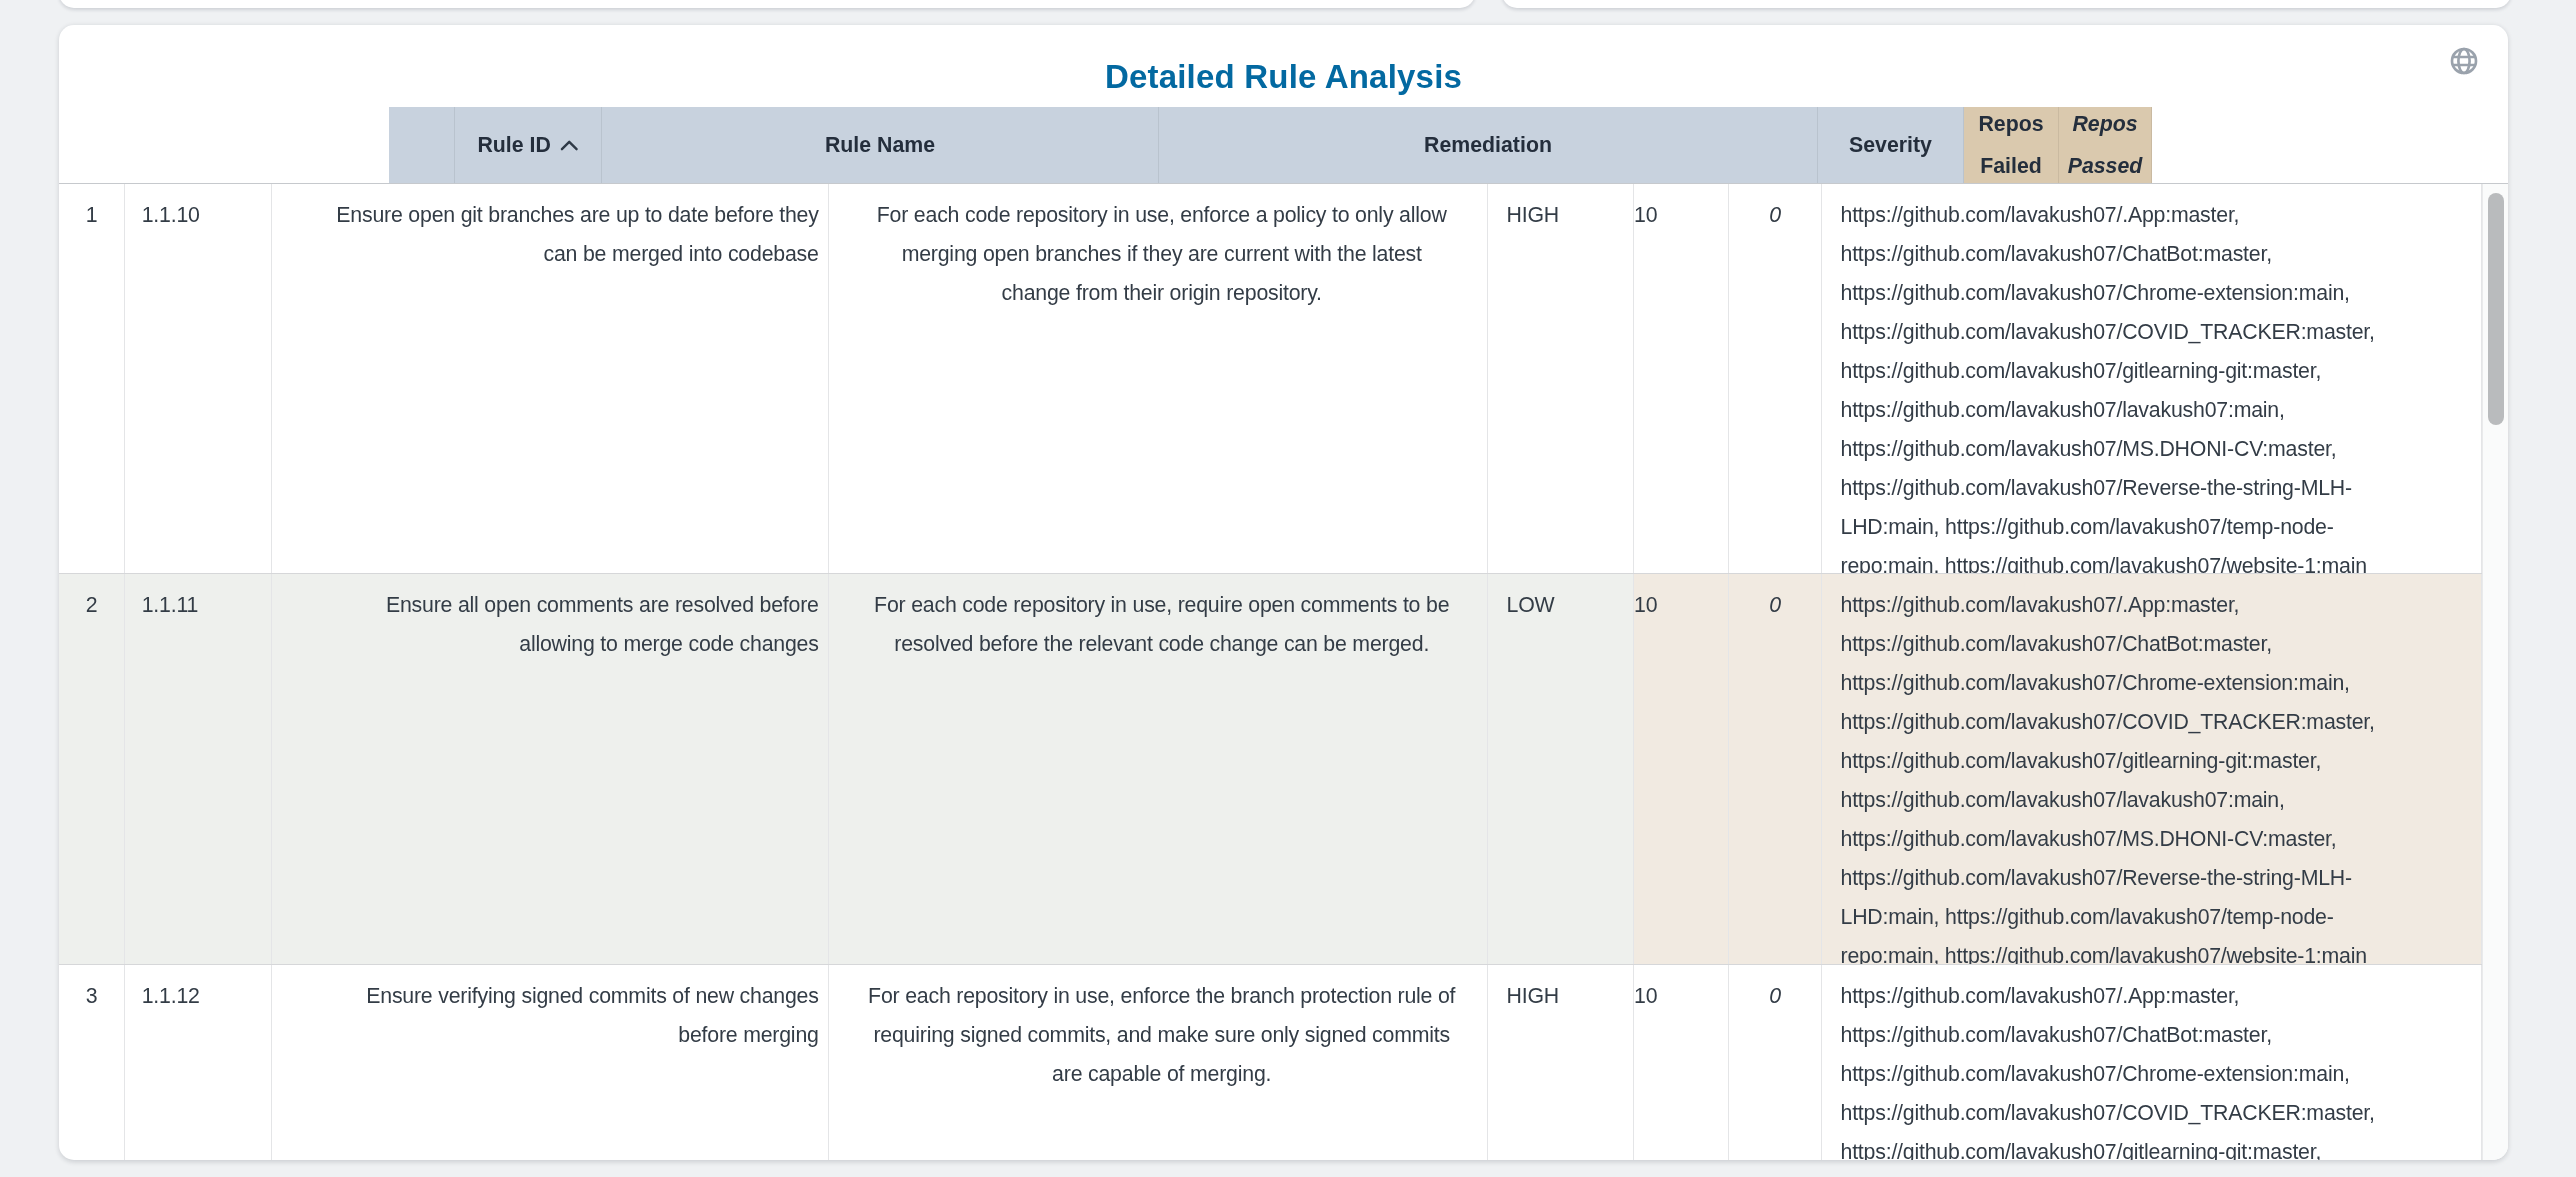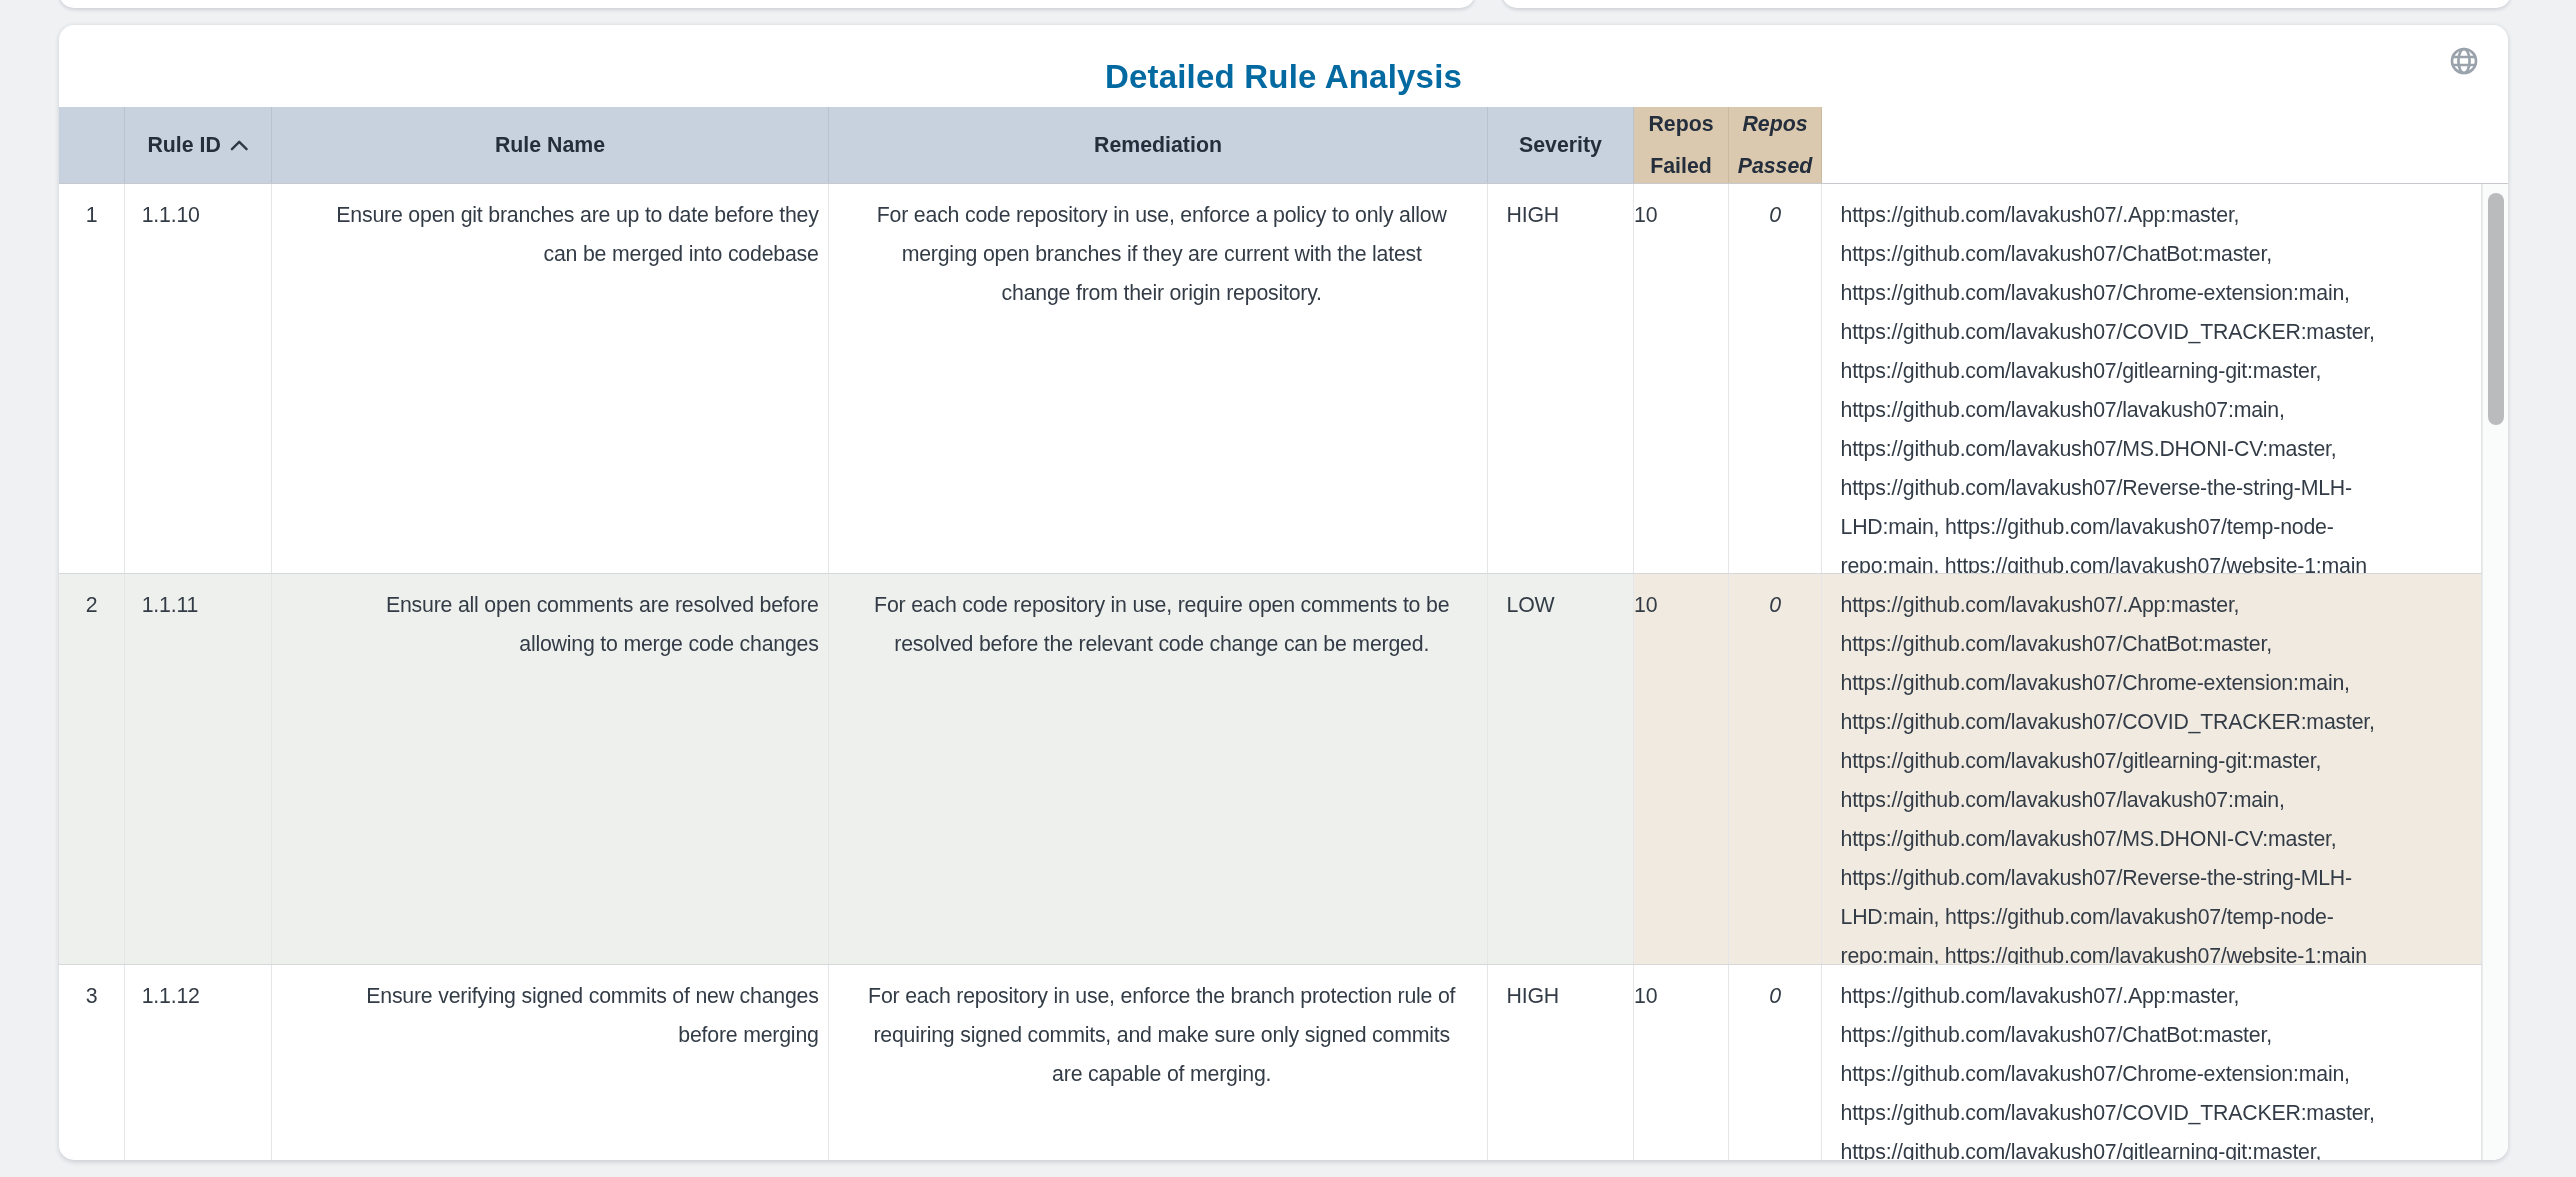--- a/index.html
+++ b/index.html
@@ -33,21 +33,21 @@
   .globe-btn {
     position:absolute; top:20.4px; right:28px; width:32px; height:32px;
     display:flex; align-items:center; justify-content:center; cursor:pointer;
   }
   .globe-btn svg { width:32px; height:32px; stroke:#9aa2ac; }
 
   
   .thead {
     position:absolute; top:82px; left:0; width:2449px; height:77px;
     display:flex; border-bottom:0.9px solid #c6c9cd;
-    font-weight:bold; font-size:21.3px; color:#242e3c;
+    font-weight:bold; font-size:21.3px; color:#242e3c;justify-content:center;
   }
   .th {
     display:flex; align-items:center; justify-content:center; text-align:center;
     line-height:42px; height:100%; border-right:0.9px solid rgba(0,0,0,.07);
     padding:0 5.6px;
   }
   .th-blue { background:#c8d2de; }
   .th-tan  { background:#dac9ae; }
   .th-gutter { background:#ffffff; border-right:none; }
   .sort-icon { margin-left:9.3px; display:inline-flex; }

